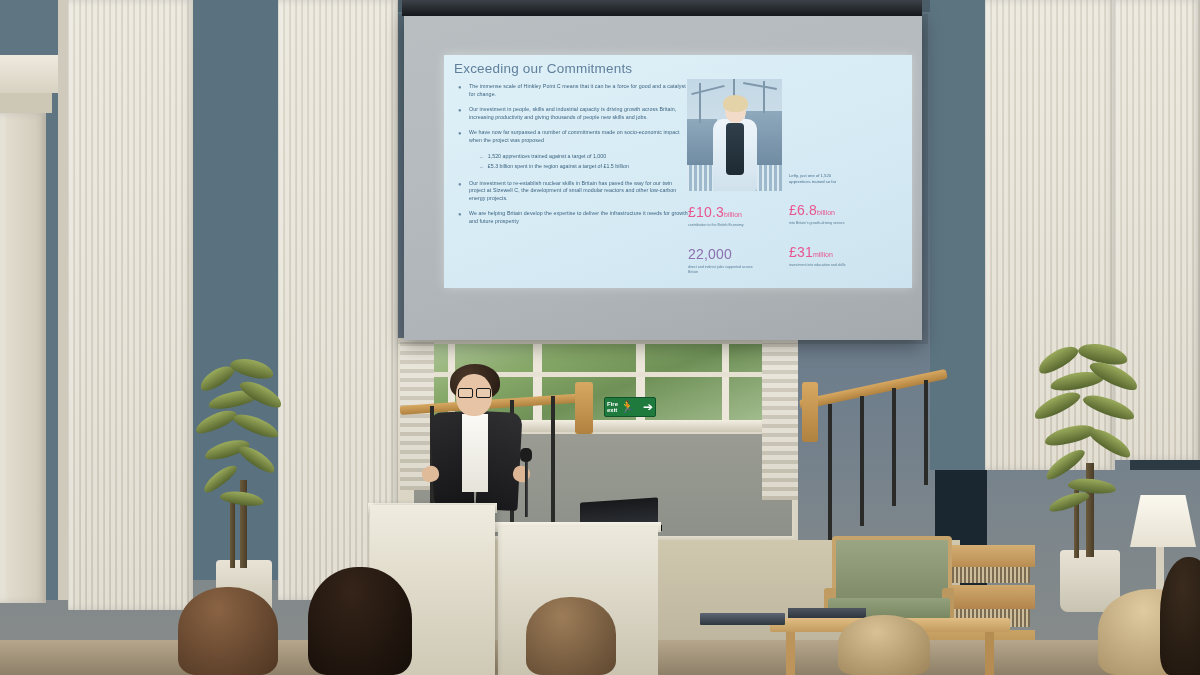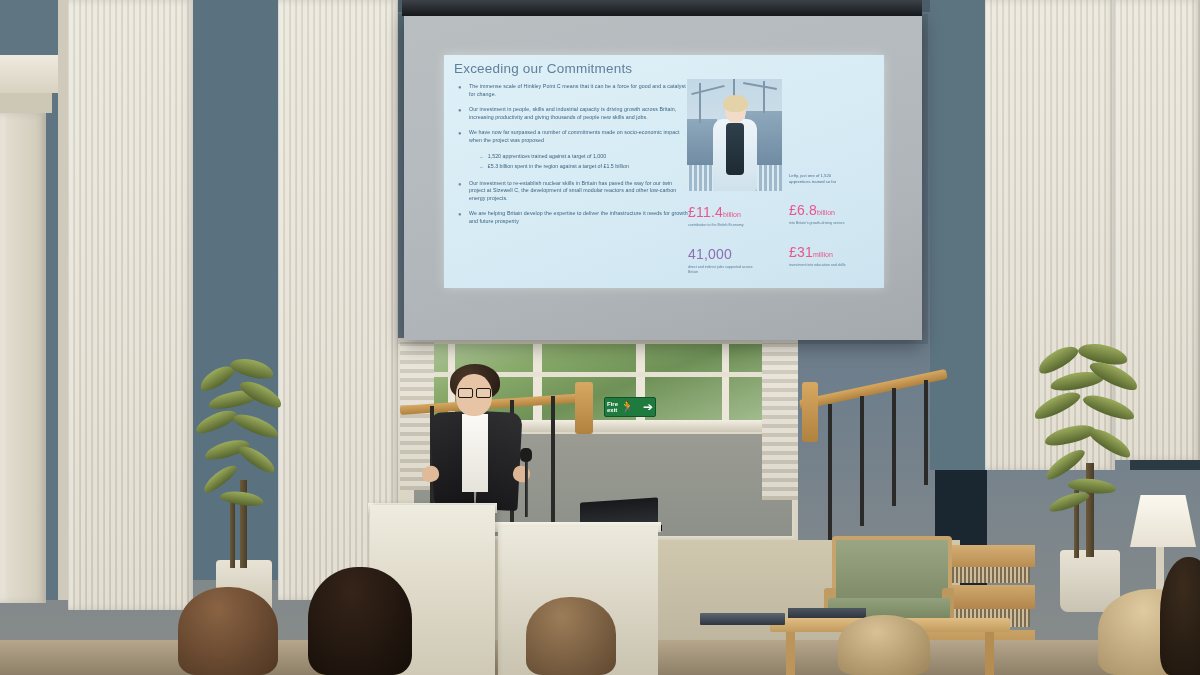--- a/index.html
+++ b/index.html
@@ -335,21 +335,21 @@
   <div class="abs" id="table-book"></div>
   <div class="abs" id="table-top"></div>
   <div class="abs" id="table-leg-l"></div>
   <div class="abs" id="table-leg-r"></div>
   <div class="abs" id="lamp-shade"></div>
   <div class="abs" id="lamp-base"></div>
 
   <div class="abs" id="screen-shadow"></div>
   <div class="abs" id="screen">
 
-    <div class="abs" id="slide" style="left:40px;top:41px;">
+    <div class="abs" id="slide" style="left:40px;top:41px;padding-left:28px;">
 
       <div id="slide-title">Exceeding our Commitments</div>
 
       <div id="bullets">
         <div class="b-row">
           <span class="b-dot">●</span>
           <span class="b-txt">The immense scale of Hinkley Point C means that it can be a force for good and a catalyst for change.</span>
         </div>
         <div class="b-row">
           <span class="b-dot">●</span>
@@ -390,35 +390,35 @@
         <div class="ph-fence"></div>
         <div class="ph-person-coat"></div>
         <div class="ph-person-shirt"></div>
         <div class="ph-head"></div>
         <div class="ph-hair"></div>
       </div>
       <div id="photo-caption">Lefty, just one of 1,520 apprentices trained so far</div>
 
       <div class="stat" style="left:244px;top:148px;">
         <div>
-          <span class="stat-num" style="color:#e8568f">£11.4</span><span class="stat-unit" style="color:#e8568f">billion</span>
+          <span class="stat-num" style="color:#e8568f">£10.3</span><span class="stat-unit" style="color:#e8568f">billion</span>
         </div>
         <div class="stat-cap">contribution to the British Economy</div>
       </div>
 
       <div class="stat" style="left:345px;top:146px;">
         <div>
           <span class="stat-num" style="color:#e8568f">£6.8</span><span class="stat-unit" style="color:#e8568f">billion</span>
         </div>
         <div class="stat-cap">into Britain's growth-driving sectors</div>
       </div>
 
       <div class="stat" style="left:244px;top:190px;">
         <div>
-          <span class="stat-num" style="color:#8e6fb0">41,000</span><span class="stat-unit" style="color:#8e6fb0"></span>
+          <span class="stat-num" style="color:#8e6fb0">22,000</span><span class="stat-unit" style="color:#8e6fb0"></span>
         </div>
         <div class="stat-cap">direct and indirect jobs supported across Britain</div>
       </div>
 
       <div class="stat" style="left:345px;top:188px;">
         <div>
           <span class="stat-num" style="color:#e8568f">£31</span><span class="stat-unit" style="color:#e8568f">million</span>
         </div>
         <div class="stat-cap">investment into education and skills</div>
       </div>

